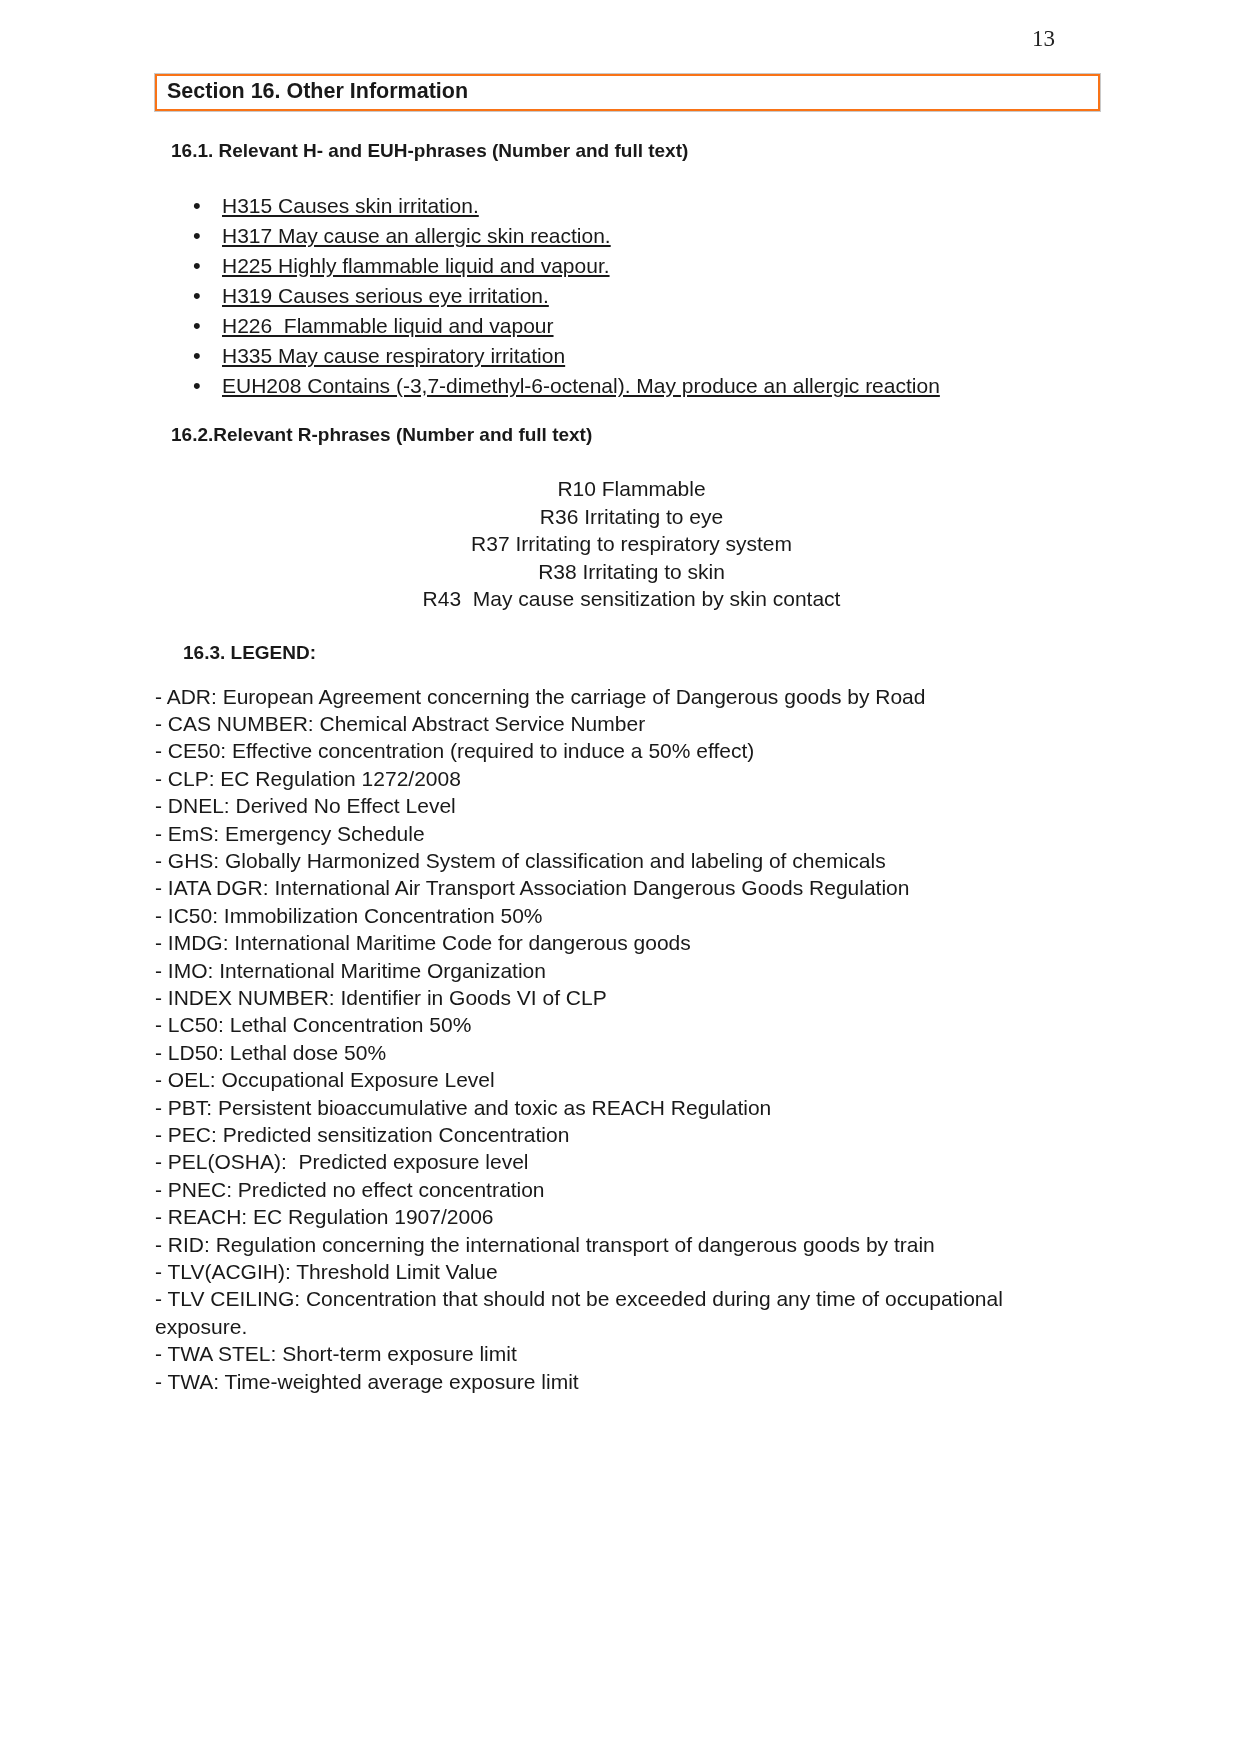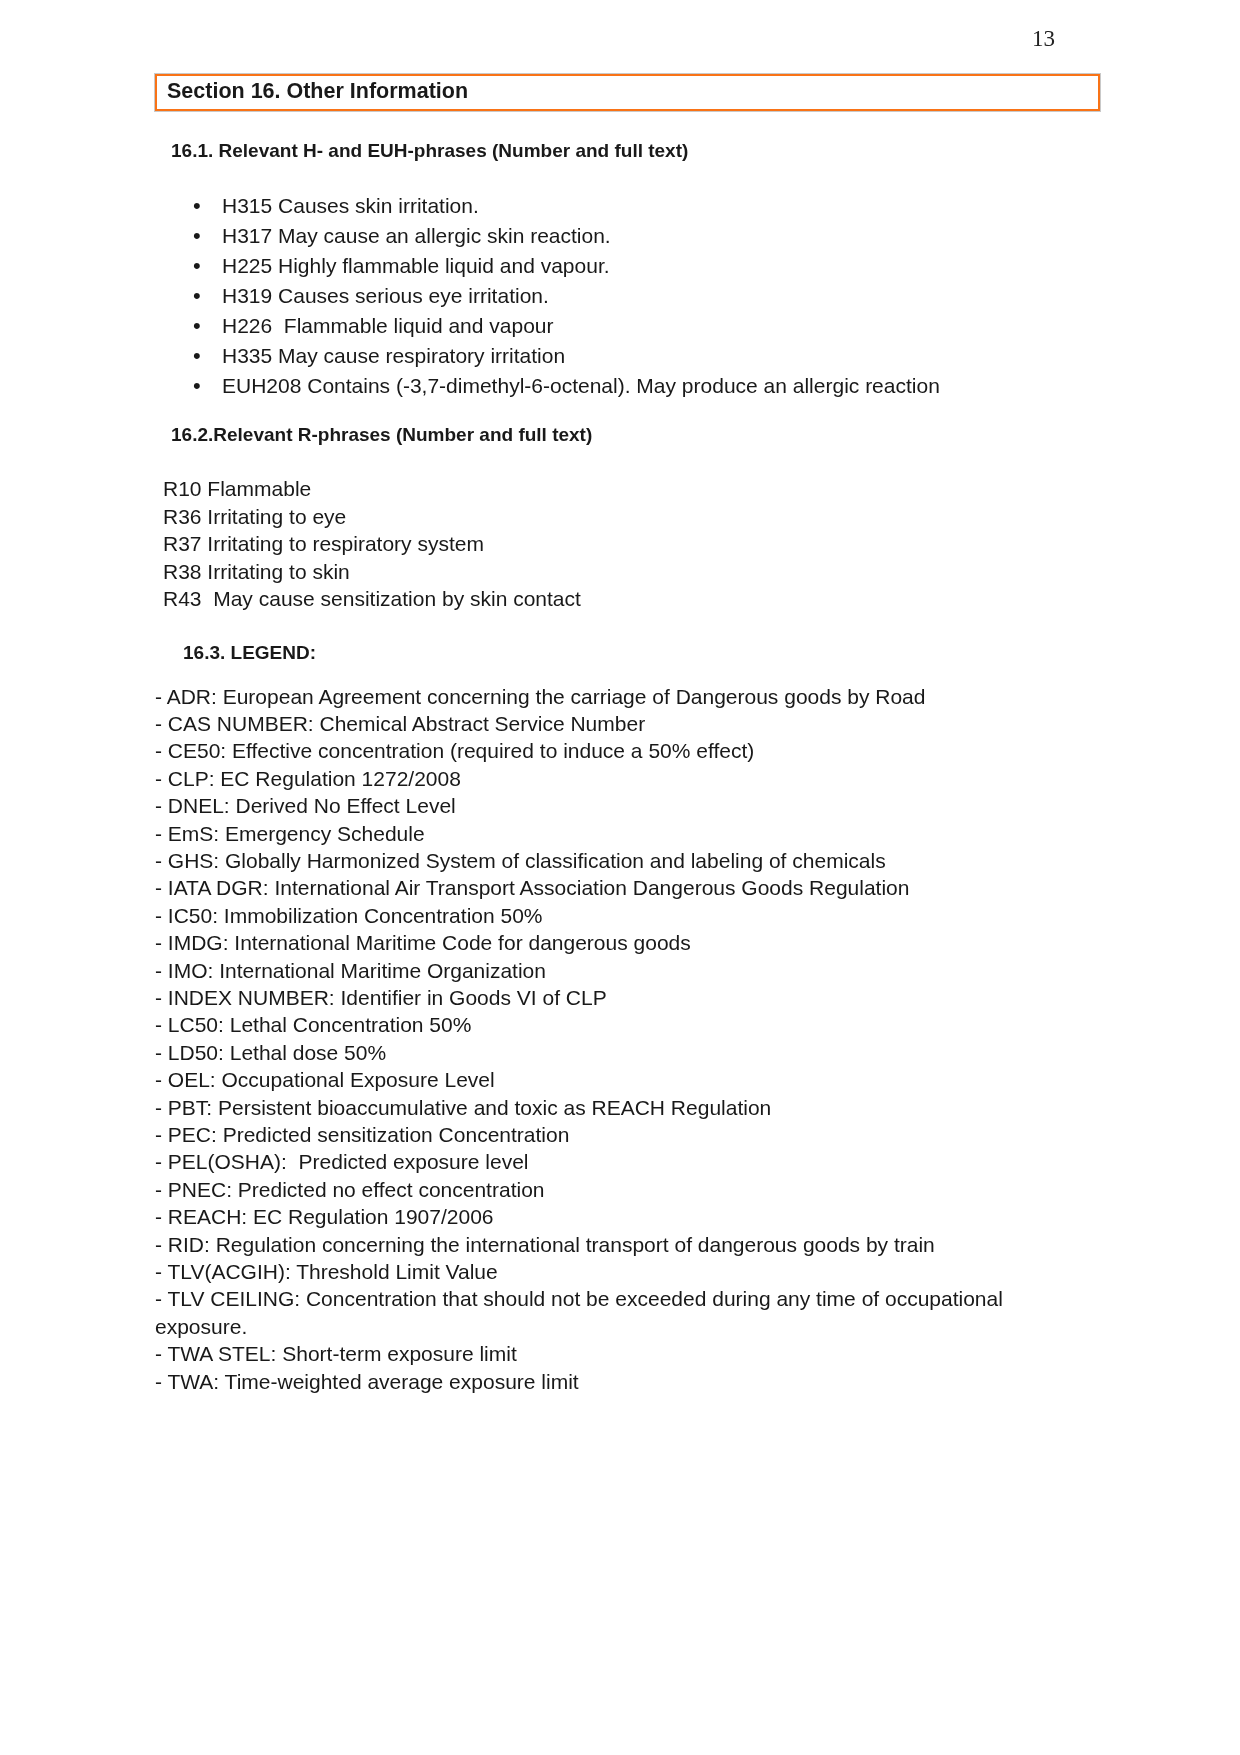--- a/index.html
+++ b/index.html
@@ -49,35 +49,37 @@
   ul.h-list {
     list-style: none;
     margin: 26px 0 0 37px;
     padding: 0;
   }
   ul.h-list li {
     position: relative;
     padding-left: 30px;
     line-height: 30px;
     white-space: pre-wrap;
+    text-decoration: underline;
   }
   ul.h-list li::before {
     content: "\2022";
     position: absolute;
     left: 1px;
     top: 0;
     font-size: 22px;
   }
   .r-list {
     margin-top: 26px;
     padding-left: 8px;
   }
   .r-line {
     line-height: 27.5px;
     white-space: pre-wrap;
+    text-align: center;
   }
   .legend {
     margin-top: 2px;
     max-width: 945px;
   }
   .legend-line {
     line-height: 27.4px;
     white-space: pre-wrap;
   }
 </style>

